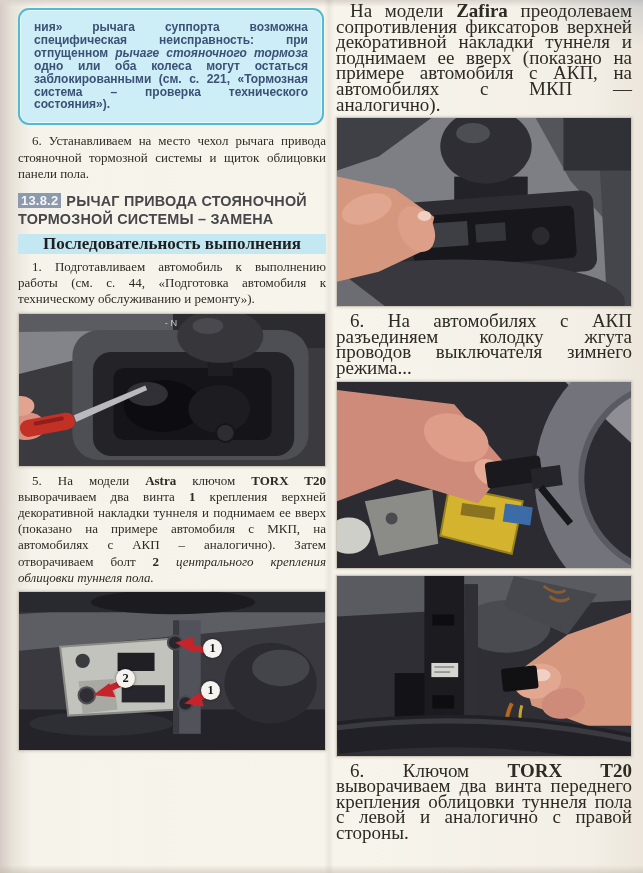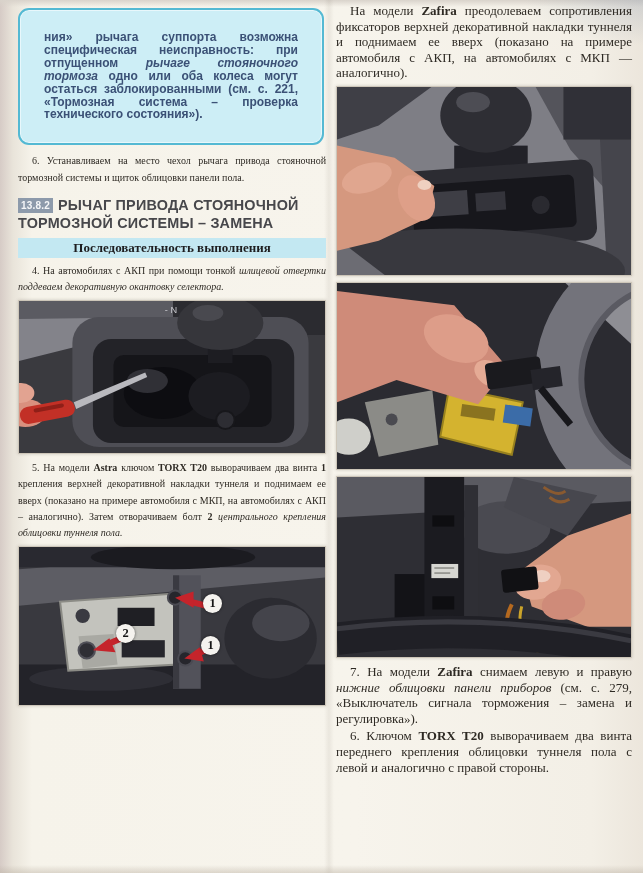--- a/index.html
+++ b/index.html
@@ -11,43 +11,43 @@
   .page{position:absolute;inset:0;background:linear-gradient(90deg,#d6cbc6 0px,#e9e4da 13px,#f6f3ea 32px,#f7f4ec 55%,#f3efe6 92%,#ece6dc 100%);}
   .edge-top{position:absolute;left:0;right:0;top:0;height:7px;background:linear-gradient(#d9d3cb,rgba(247,244,236,0));pointer-events:none;}
   .corner-tr{position:absolute;right:0;top:0;width:120px;height:46px;background:radial-gradient(ellipse at top right,rgba(140,155,175,.30),rgba(140,155,175,0) 70%);pointer-events:none;}
   .edge-bottom{position:absolute;left:0;right:0;bottom:0;height:8px;background:linear-gradient(rgba(200,192,180,0),rgba(186,176,162,.45));pointer-events:none;}
   .crease{position:absolute;left:324px;top:0;bottom:0;width:10px;background:linear-gradient(90deg,rgba(120,110,95,0),rgba(120,110,95,.10),rgba(120,110,95,0));pointer-events:none;}
 
   .cols{position:absolute;left:18px;top:0;width:614px;display:flex;gap:10px;}
   .col-left{width:308px;}
   .col-right{width:296px;padding-top:3px;}
 
-  .p{margin:0 0 2px;font-size:10px;line-height:16.2px;text-align:justify;color:#2e2a24;text-indent:14px;}
-  .col-right .p{font-size:13px;line-height:15.6px;}
+  .p{margin:0 0 2px;font-size:13px;line-height:16.2px;text-align:justify;color:#2e2a24;text-indent:14px;}
+  .col-right .p{font-size:19px;line-height:15.6px;}
 
   .note-box{
     margin:8px 2px 8px 0;background:#cdeef6;border:2px solid #54b9d3;border-radius:11px;
     padding:5px 8px 6px;box-shadow:inset 0 0 0 1px rgba(255,255,255,.55);
     font-family:"Liberation Sans", sans-serif;font-weight:bold;
     font-size:12px;line-height:12.9px;color:#3b5176;text-align:justify;
   }
-  .note-box p{margin:16px;}
+  .note-box p{margin:6px;}
 
   .section-head{
     margin:10px 0 6px;font-family:"Liberation Sans", sans-serif;font-weight:700;
     font-size:14.4px;line-height:18px;color:#47474b;letter-spacing:.2px;
   }
   .badge{
     display:inline-block;background:#8d9aab;color:#f5f6f8;
-    font-family:"Liberation Sans", sans-serif;font-weight:700;font-size:10px;
+    font-family:"Liberation Sans", sans-serif;font-weight:700;font-size:13px;
     line-height:13px;padding:1px 3px;margin-right:5px;vertical-align:1px;text-align:center;
   }
   .subhead{
     margin:4px 0 5px;background:#c3e8f2;text-align:center;
-    font-weight:700;font-size:13px;line-height:20px;color:#1e1e20;
+    font-weight:700;font-size:17px;line-height:20px;color:#1e1e20;
   }
 
   .photo{
     position:relative;margin:5px 0 6px;border:1px solid #cdc6b9;background:#222;
     box-shadow:0 0 3px rgba(90,80,65,.25);
   }
   .photo svg{display:block;width:100%;height:100%;}
   .ph-l1{height:152px;}
   .ph-l2{height:158px;}
   .ph-r1{height:188px;}
@@ -83,21 +83,21 @@
         <p><span class="rt-b">ния» рычага суппорта возможна специфическая неисправность: при отпущенном </span><span class="rt-bi">рычаге стояночного тормоза</span><span class="rt-b"> одно или оба колеса могут остаться заблокированными (см. с. 221, «Тормозная система – проверка технического состояния»).</span></p>
       </div>
 
       <p class="p"><span>6. Устанавливаем на место чехол рычага привода стояночной тормозной системы и щиток облицовки панели пола.</span></p>
 
       <h2 class="section-head"><span class="badge">13.8.2</span><span>РЫЧАГ ПРИВОДА СТОЯНОЧНОЙ ТОРМОЗНОЙ СИСТЕМЫ – ЗАМЕНА</span></h2>
 
 
       <div class="subhead">Последовательность  выполнения</div>
 
-      <p class="p"><span>4. На автомобилях с АКП при помощи тонкой </span><span class="rt-i">шлицевой отвертки поддеваем декоративную окантовку селектора.</span></p>
+      <p class="p"><span>1. Подготавливаем автомобиль к выполнению работы (см. с. 44, «Подготовка автомобиля к техническому обслуживанию и ремонту»).</span></p>
 
       <div class="photo ph-l1">
         <svg viewBox="0 0 298 152" preserveAspectRatio="none">
           <rect width="298" height="152" fill="#3a3a3f"></rect>
           <polygon points="0,0 135,0 70,42 0,60" fill="#83838a"></polygon>
           <polygon points="0,0 298,0 298,14 0,18" fill="#5b5b62"></polygon>
           <rect x="150" y="0" width="148" height="34" fill="#2b2b30"></rect>
           <rect x="52" y="16" width="230" height="130" rx="26" fill="#4e4e55"></rect>
           <text x="142" y="12" font-size="9" fill="#c9c9ce" font-family="Liberation Sans, sans-serif">- N</text>
           <rect x="72" y="38" width="196" height="104" rx="18" fill="#232328"></rect>
@@ -186,20 +186,21 @@
           <polygon points="0,150 48,186 0,186" fill="#6c6c73"></polygon>
           <g>
             <polygon points="0,58 58,70 98,98 90,130 42,152 0,162" fill="#d5987f"></polygon>
             <ellipse cx="80" cy="110" rx="17" ry="24" fill="#de9f88" transform="rotate(-28 80 110)"></ellipse>
             <ellipse cx="88" cy="97" rx="7" ry="5" fill="#efd0c0"></ellipse>
             <ellipse cx="30" cy="90" rx="26" ry="14" fill="#e0a68f" transform="rotate(-18 30 90)"></ellipse>
           </g>
         </svg>
       </div>
 
+      <p class="p"><span>6. На автомобилях с АКП разъединяем колодку жгута проводов выключателя зимнего режима...</span></p>
 
       <div class="photo ph-r2">
         <svg viewBox="0 0 296 184" preserveAspectRatio="none">
           <rect width="296" height="184" fill="#2b2b31"></rect>
           <polygon points="230,0 296,0 296,60" fill="#8e8e94"></polygon>
           <circle cx="340" cy="95" r="118" fill="none" stroke="#73737b" stroke-width="46"></circle>
           <circle cx="340" cy="95" r="94" fill="none" stroke="#5a5a62" stroke-width="6"></circle>
           <polygon points="28,118 96,106 102,160 42,172" fill="#9c9c97" opacity="0.85"></polygon>
           <circle cx="55" cy="135" r="6" fill="#4a4a50"></circle>
           <ellipse cx="12" cy="152" rx="22" ry="18" fill="#cfcfca"></ellipse>
@@ -245,17 +246,16 @@
           </g>
           <rect x="166" y="90" width="36" height="23" rx="3" fill="#111114" transform="rotate(-6 184 101)"></rect>
           <path d="M176,126 q-12,24 4,40" stroke="#b5691f" stroke-width="4" fill="none"></path>
           <path d="M186,128 q-6,22 8,36" stroke="#caa32a" stroke-width="3" fill="none"></path>
           <ellipse cx="208" cy="164" rx="18" ry="10" fill="#c8a030"></ellipse>
           <path d="M0,160 Q150,142 296,172" stroke="#202026" stroke-width="32" fill="none"></path>
           <path d="M0,150 Q150,132 296,162" stroke="#3a3a41" stroke-width="5" fill="none"></path>
         </svg>
       </div>
 
-      <p class="p"><span>7. На модели </span><span class="rt-b">Zafira</span><span> снимаем левую и правую </span><span class="rt-i">нижние облицовки панели приборов</span><span> (см. с. 279, «Выключатель сигнала торможения – замена и регулировка»).</span></p>
       <p class="p"><span>6. Ключом </span><span class="rt-b">TORX T20</span><span> выворачиваем два винта переднего крепления облицовки туннеля пола с левой и аналогично с правой стороны.</span></p>
     </div>
   </div>
 </div>
 
 </body></html>

